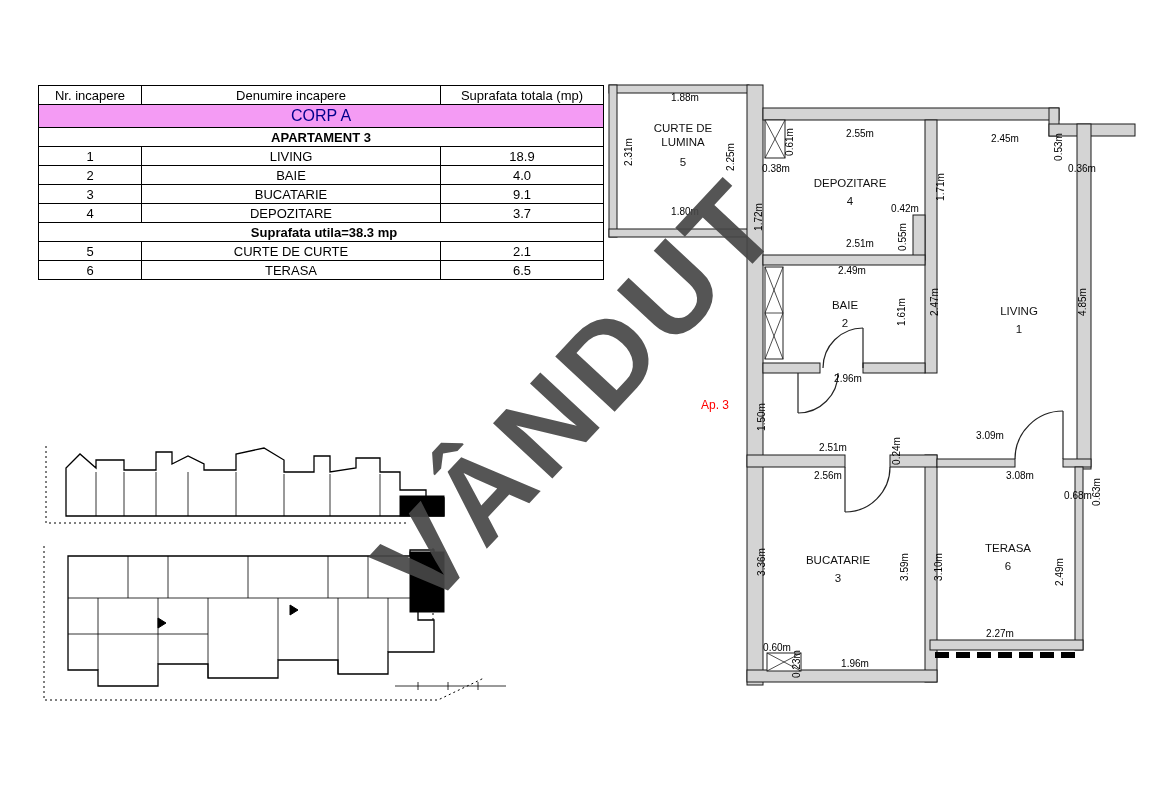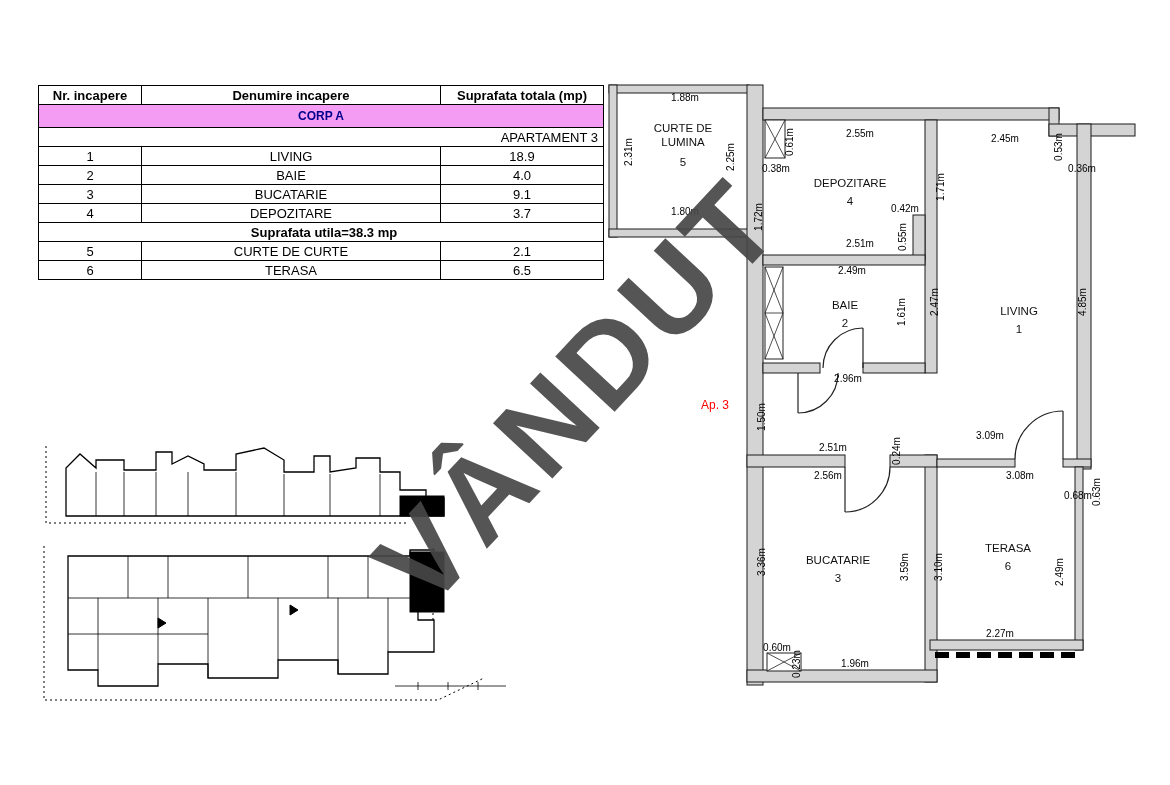--- a/index.html
+++ b/index.html
@@ -5,24 +5,24 @@
   html,body{margin:0;padding:0;}
   .canvas{position:relative;width:1170px;height:785px;background:#ffffff;
           font-family:"Liberation Sans",sans-serif;overflow:hidden;}
 
   
   .areas{position:absolute;left:38px;top:85px;border-collapse:collapse;background:#fff;}
   .areas td{border:1px solid #000;text-align:center;font-size:13px;padding:1px 5px;height:16px;}
   .areas .col-nr{width:92px;}
   .areas .col-name{width:288px;}
   .areas .col-area{width:152px;}
-  .areas .hdr td{font-weight:bold;}
+  .areas .hdr td{font-weight:normal;}
   .areas .corp-row td{background:var(--corp-bg);color:var(--corp-text);
-                      font-weight:bold;font-size:12px;height:20px;}
-  .areas .apart-row td{font-weight:normal;text-align:right;}
+                      font-weight:normal;font-size:16px;height:20px;}
+  .areas .apart-row td{font-weight:bold;}
   .areas .sum-row td{font-weight:bold;padding-left:11px;}
 
   
   .watermark{position:absolute;left:252px;top:312px;width:650px;height:160px;
              display:flex;align-items:center;justify-content:center;
              transform:rotate(-47deg);color:var(--watermark);
              font-size:118px;font-weight:bold;letter-spacing:6px;
              z-index:6;pointer-events:none;white-space:nowrap;opacity:.92;}
 
   

